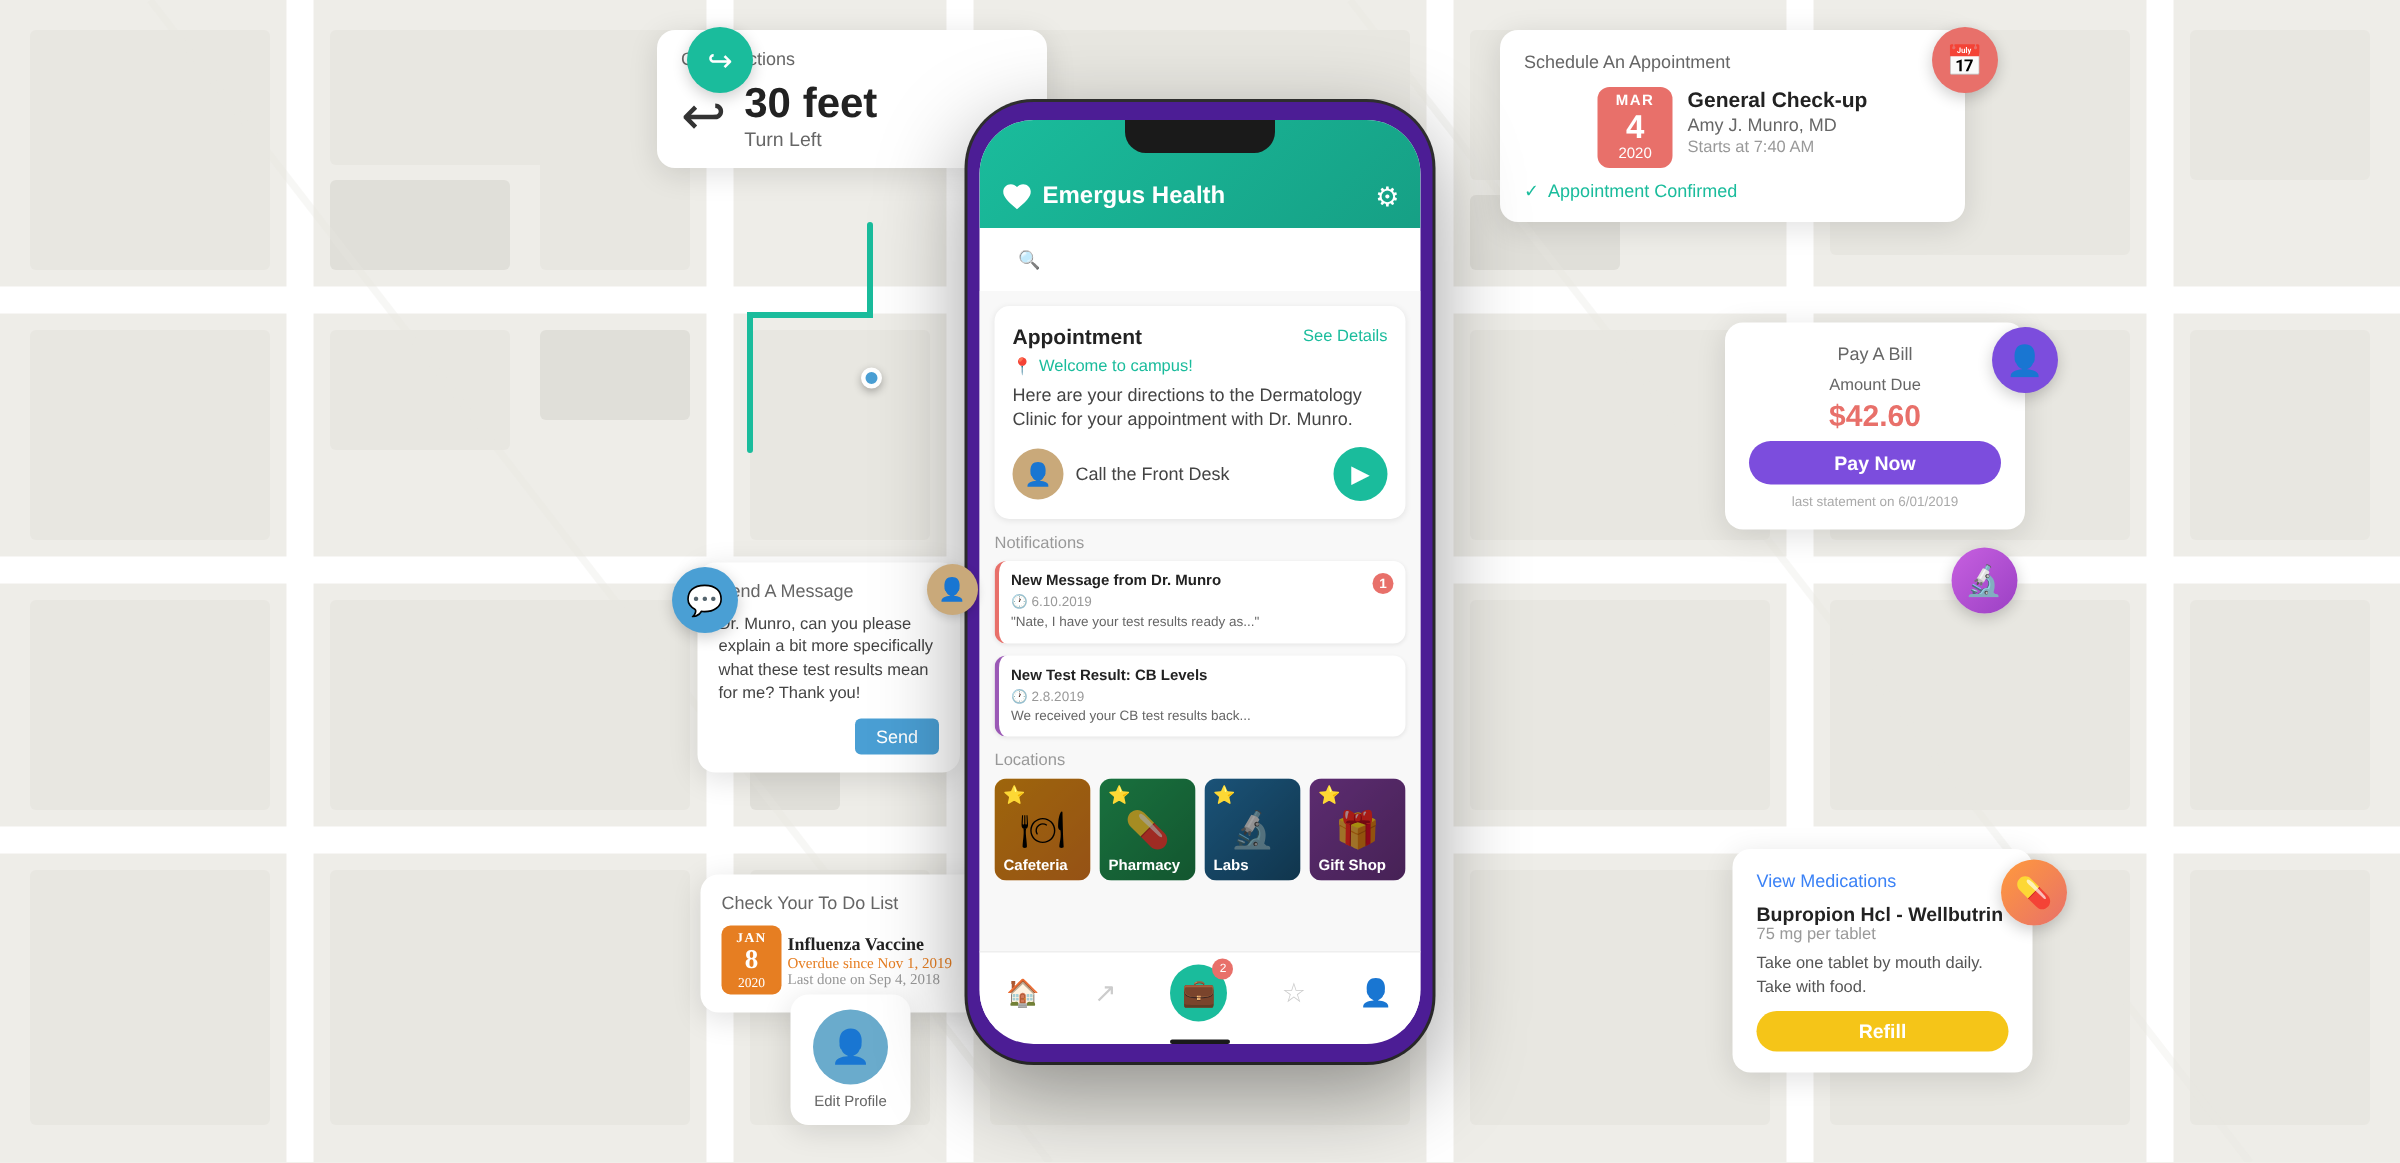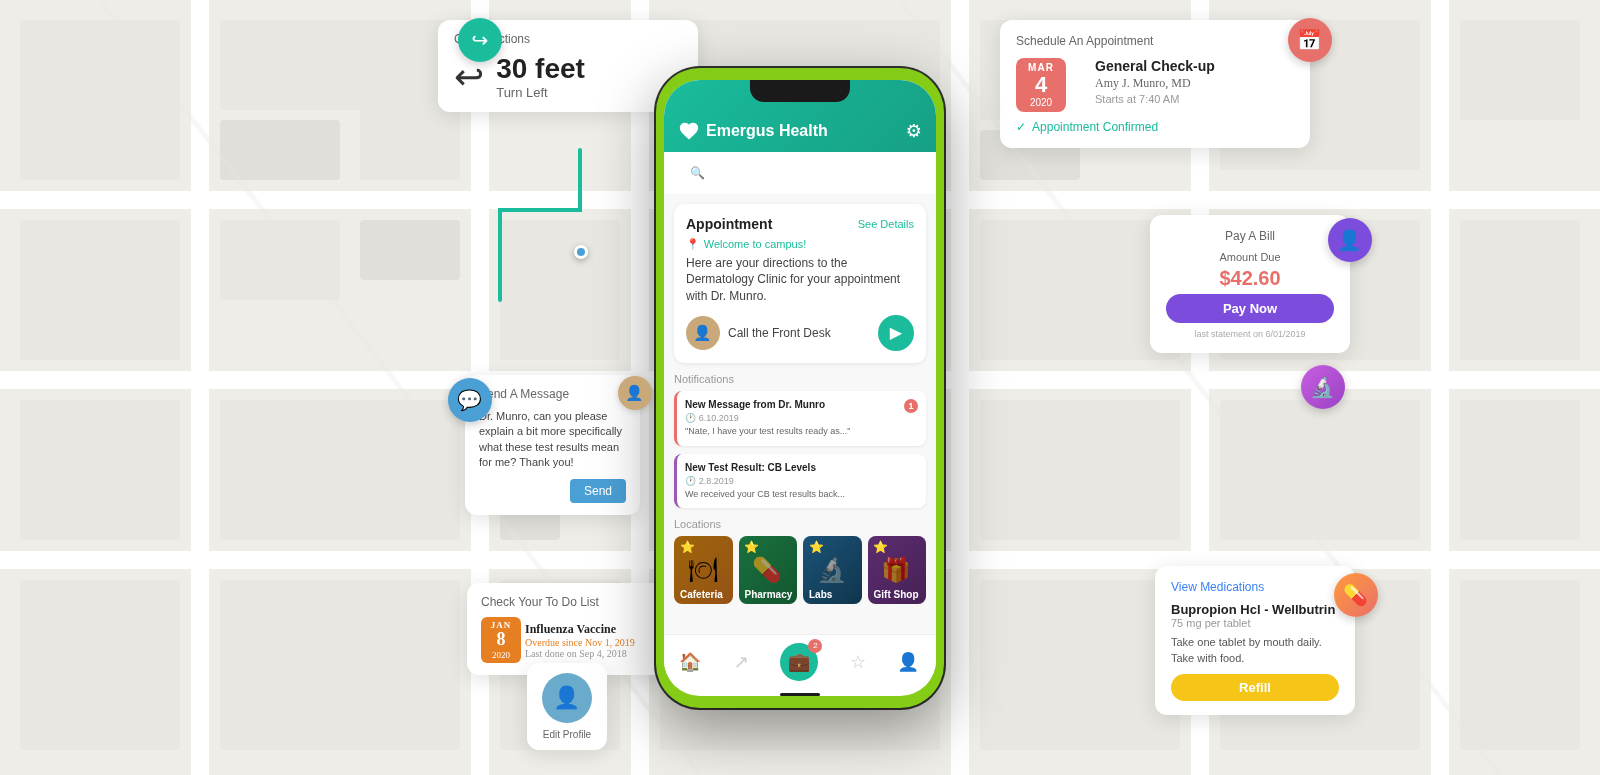--- a/index.html
+++ b/index.html
@@ -72,21 +72,22 @@
       padding: 14px 16px;
     }
     .schedule-label {
       font-size: 12px;
       color: #666;
       margin-bottom: 10px;
     }
     .schedule-content {
       display: flex;
       align-items: flex-start;
-      gap: 29px;
+      gap: 10px;
+      justify-content: center;
     }
     .schedule-date {
       background: #e8706a;
       color: #fff;
       border-radius: 8px;
       width: 50px;
       text-align: center;
       padding: 4px 6px;
       flex-shrink: 0;
     }
@@ -105,21 +106,20 @@
     }
     .schedule-info .appt-title {
       font-size: 14px;
       font-weight: 700;
       color: #222;
     }
     .schedule-info .appt-doctor {
       font-size: 12px;
       color: #666;
       margin-top: 2px;
-      font-family: Liberation Serif, serif;
     }
     .schedule-info .appt-time {
       font-size: 11px;
       color: #999;
       margin-top: 2px;
     }
     .appt-confirmed {
       display: flex;
       align-items: center;
       gap: 6px;
@@ -319,23 +319,23 @@
       font-size: 10px;
       color: #666;
     }
 
     
     .phone-mockup {
       position: absolute;
       top: 50%;
       left: 50%;
       transform: translate(-50%, -50%);
-      width: 288px;
+      width: 310px;
       height: 640px;
-      background: #84cc16;
+      background: #4c1d95;
       border-radius: 44px;
       box-shadow: 0 20px 60px rgba(0,0,0,0.4), 0 0 0 2px #333;
       overflow: hidden;
       z-index: 10;
     }
     .phone-screen {
       position: absolute;
       top: 12px;
       left: 8px;
       right: 8px;

